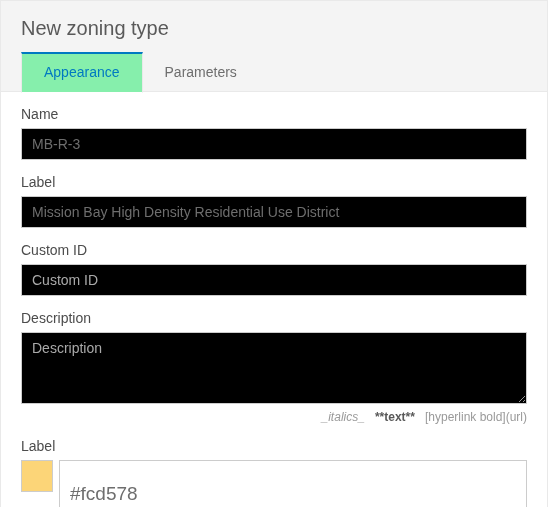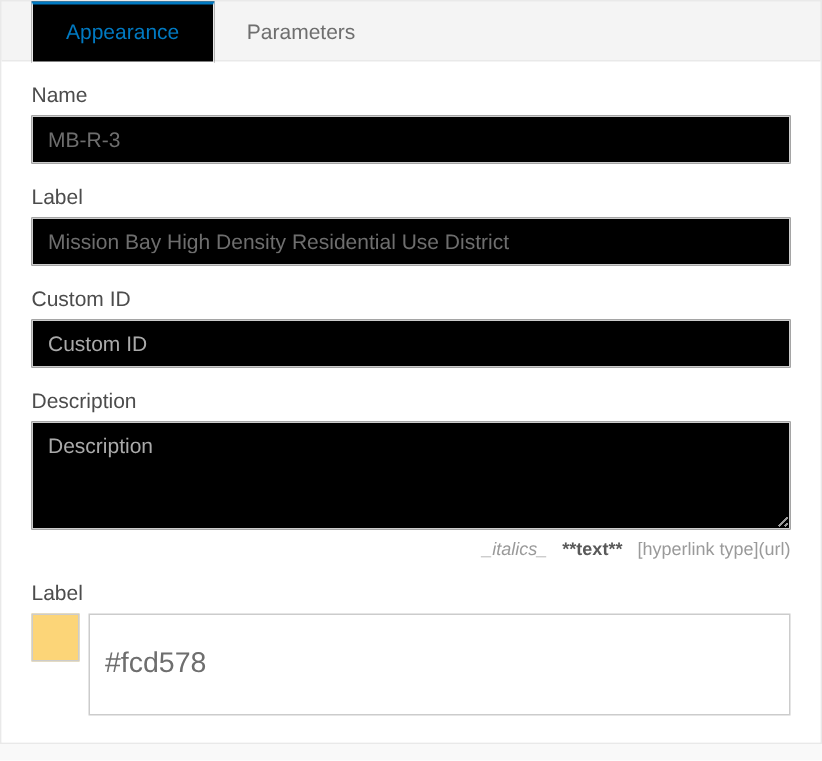--- a/index.html
+++ b/index.html
@@ -28,21 +28,21 @@
   .tab {
     padding: 10px 22px 12px 22px;
     font-size: 14px;
     color: #6e6e6e;
     cursor: pointer;
     border-top: 2px solid transparent;
     position: relative;
   }
   .tab.active {
     color: #0079c1;
-    background: #000000;
+    background: #86efac;
     border-top: 2px solid #0079c1;
     border-left: 1px solid #e9e9e9;
     border-right: 1px solid #e9e9e9;
   }
   .tab-content {
     background: #ffffff;
     padding: 14px 20px 18px 20px;
     border-top: 1px solid #e9e9e9;
     margin-top: -1px;
   }
@@ -93,20 +93,21 @@
     padding: 22px 10px;
     font-size: 19px;
     font-family: inherit;
     color: #6e6e6e;
   }
 </style>
 </head>
 <body>
 
 <div class="panel">
+  <div class="panel-title">New zoning type</div>
 
   <div class="tabs">
     <div class="tab active">Appearance</div>
     <div class="tab">Parameters</div>
   </div>
 
   <div class="tab-content">
 
     <div class="field-group">
       <div class="field-label">Name</div>
@@ -122,21 +123,21 @@
       <div class="field-label">Custom ID</div>
       <input type="text" class="text-input" placeholder="Custom ID" style="">
     </div>
 
     <div class="field-group">
       <div class="field-label">Description</div>
       <textarea class="textarea-input" placeholder="Description" style=""></textarea>
       <div class="hint-row">
         <span class="italic">_italics_</span>&nbsp;&nbsp;
         <span class="bold">**text**</span>&nbsp;&nbsp;
-        <span>[hyperlink type](url)</span>
+        <span>[hyperlink bold](url)</span>
       </div>
     </div>
 
     <div class="field-group" style="margin-bottom:0">
       <div class="field-label">Label</div>
       <div class="color-row">
         <div class="color-swatch" style="background:#fcd578;"></div>
         <input type="text" class="color-input" value="#fcd578" style="">
       </div>
     </div>

